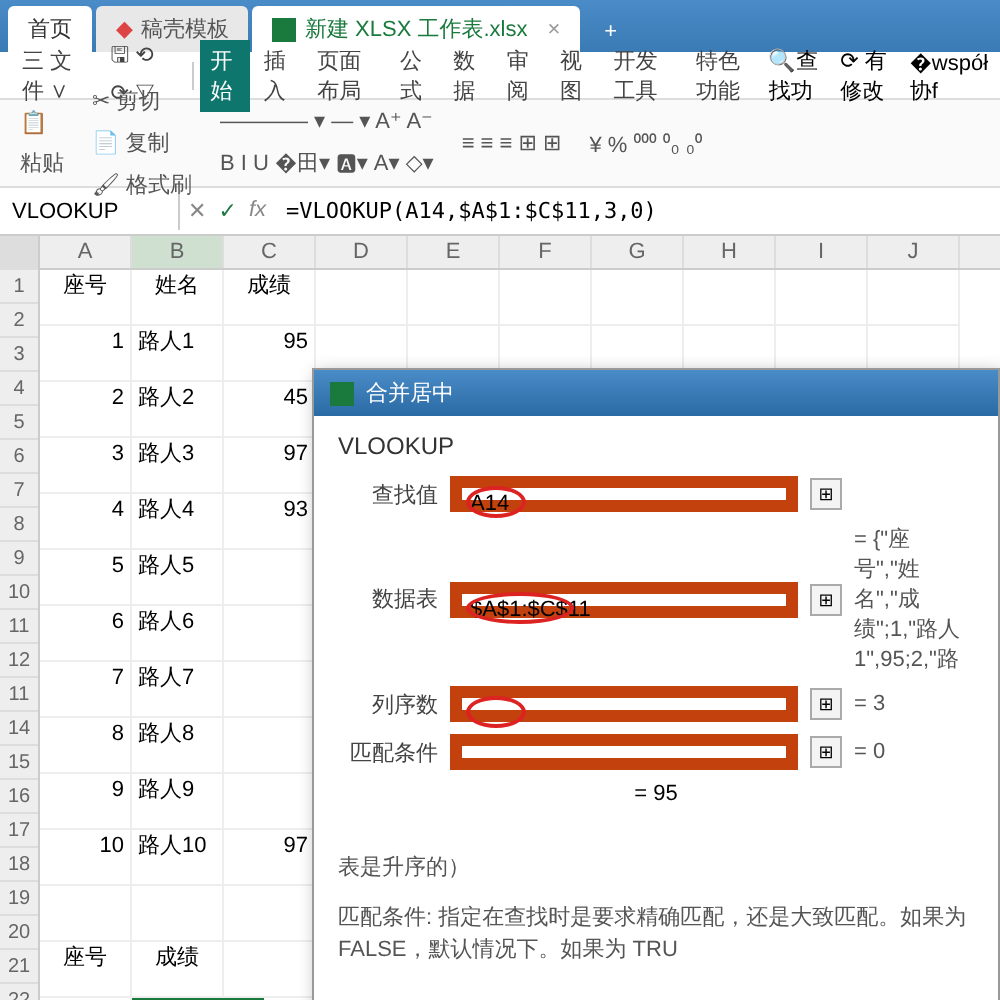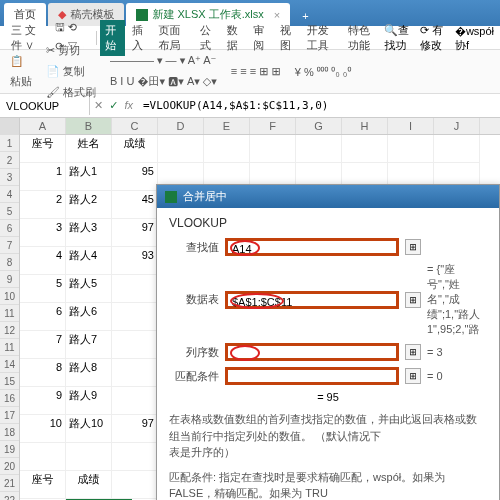--- a/index.html
+++ b/index.html
@@ -36,21 +36,21 @@
 .cell.left{text-align:left}
 .cell.center{text-align:center}
 .cell.sel{border:2px solid #1a7a3e;background:#fff}
 .cell.formula{text-align:left;font-size:10px;overflow:visible;z-index:5;background:#fff}
 .dialog{position:absolute;left:156px;top:184px;width:344px;background:#fff;border:1px solid #999;box-shadow:2px 2px 8px rgba(0,0,0,.3);z-index:100}
 .dlgtitle{background:linear-gradient(#4a8cc7,#2a6aa5);color:#fff;padding:4px 8px;display:flex;align-items:center;gap:6px}
 .dlgbody{padding:8px 12px}
 .dlgname{font-size:12px;margin-bottom:8px;color:#333}
 .dlgrow{display:flex;align-items:center;margin-bottom:6px;gap:6px}
 .dlglabel{width:50px;text-align:right;color:#444}
-.dlginput{flex:1;border:3px solid #c2410c;padding:2px 4px;height:18px;background:#fff;position:relative}
+.dlginput{flex:1;border:6px solid #c2410c;padding:2px 4px;height:18px;background:#fff;position:relative}
 .redcircle{position:absolute;border:2px solid #d22;border-radius:50%;pointer-events:none}
 .dlgbtn{width:16px;height:16px;border:1px solid #aaa;background:#f4f4f4;display:inline-flex;align-items:center;justify-content:center;font-size:9px}
 .dlgeq{width:60px;color:#555;overflow:hidden}
 .dlgdesc{color:#555;margin:8px 0;line-height:1.5;font-size:10px}
 .greenicon{width:12px;height:12px;background:#1a7a3e;display:inline-block}
 </style>
 </head>
 <body>
 
 <div class="tabs">
@@ -466,18 +466,18 @@
         <div class="dlgrow">
           <span class="dlglabel">匹配条件</span>
   <div class="dlginput">
     
   </div>
   <span class="dlgbtn">⊞</span>
   <span class="dlgeq">= 0</span>
         </div>
       </div>
     <div style="text-align:center;margin:6px 0">= 95</div>
-    <div class="dlgdesc"><span>在表格或数值数组的首列查找指定的数值，并由此返回表格或数组当前行中指定列处的数值。 （默认情况下</span><br><span>表是升序的）</span></div>
-    <div class="dlgdesc"><span>匹配条件: 指定在查找时是要求精确匹配，współ。如果为 FALSE，精确匹配。如果为 TRU</span><br>&nbsp;&nbsp;&nbsp;&nbsp;&nbsp;&nbsp;&nbsp;&nbsp;</div>
+    <div class="dlgdesc"><br><span>表是升序的）</span></div>
+    <div class="dlgdesc"><span>匹配条件: 指定在查找时是要求精确匹配，还是大致匹配。如果为 FALSE，默认情况下。如果为 TRU</span><br>&nbsp;&nbsp;&nbsp;&nbsp;&nbsp;&nbsp;&nbsp;&nbsp;</div>
 
   </div>
 
 </div>
 
 </body></html>

